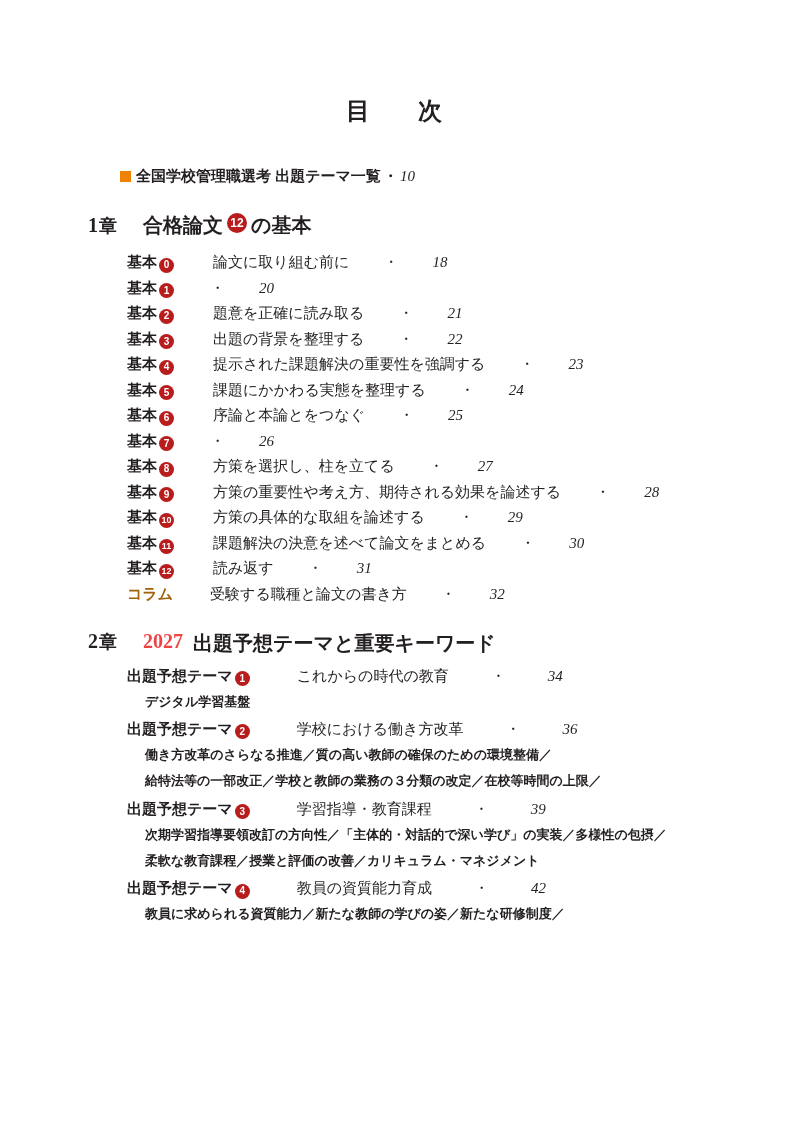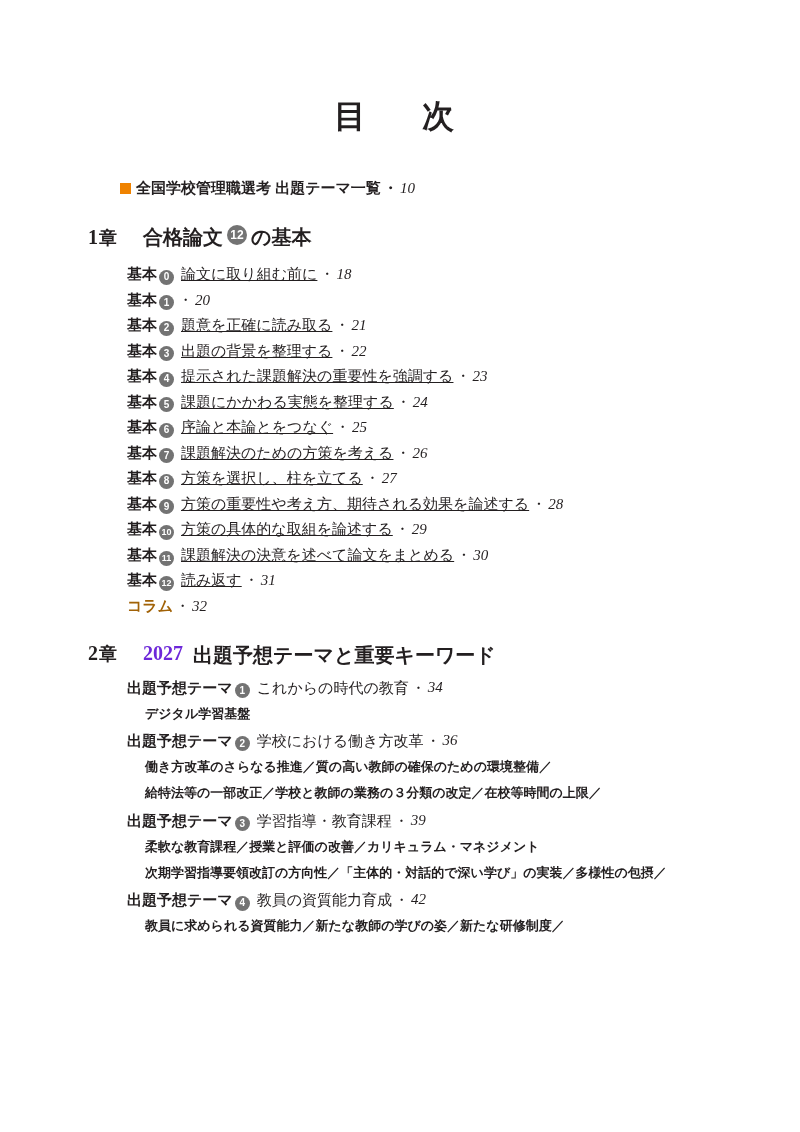--- a/index.html
+++ b/index.html
@@ -19,21 +19,21 @@
     width: 800px;
     height: 1132px;
     box-sizing: border-box;
     padding: 0;
     overflow: hidden;
   }
 
   
   .toc-title {
     text-align: center;
-    font-size: 32px;
+    font-size: 24px;
     font-weight: bold;
     letter-spacing: 12px;
     margin: 0;
     padding-top: 95px;
     color: #231f20;
     font-family: "Liberation Serif", "DejaVu Serif", serif;
   }
 
   
   .content {
@@ -89,32 +89,32 @@
     margin-left: 1px;
   }
   .chapter .ch-title {
     margin-left: 26px;
     font-size: 20px;
     font-weight: bold;
     display: flex;
     align-items: flex-start;
   }
   .chapter .ch-year {
-    color: #6d28d9;
+    color: #ef4444;
     font-family: "Liberation Serif", "DejaVu Serif", serif;
     font-weight: bold;
     margin-right: 10px;
   }
 
   
   .circnum {
     display: inline-flex;
     align-items: center;
     justify-content: center;
-    background: #737373;
+    background: #b91c1c;
     color: #ffffff;
     border-radius: 50%;
     font-family: "Liberation Sans", sans-serif;
     font-weight: bold;
     line-height: 1;
     vertical-align: middle;
   }
   .circnum.big {
     width: 20px; height: 20px;
     font-size: 12px;
@@ -135,43 +135,44 @@
 
   
   .items { margin-top: 14px; }
   .item {
     padding-left: 127px;
     font-size: 15px;
     margin-bottom: 6.5px;
     display: flex;
     align-items: baseline;
     color: #231f20;
+    gap: 32px;
   }
   .item .key {
     font-weight: bold;
     white-space: nowrap;
     display: inline-flex;
     align-items: baseline;
   }
   .item .txt {
     margin-left: 5px;
     font-weight: normal;
-    text-decoration: underline;
   }
   .item.column .key { color: #a16207; font-weight: bold; }
 
   
   .theme-group { margin-bottom: 2px; }
   .theme-head {
     padding-left: 127px;
     font-size: 15px;
     display: flex;
-    align-items: flex-start;
+    align-items: center;
     margin-bottom: 5px;
     margin-top: 7px;
+    gap: 40px;
   }
   .theme-head .key { font-weight: bold; white-space: nowrap; display: inline-flex; align-items: baseline;}
   .theme-head .txt { margin-left: 5px; }
   .theme-sub {
     padding-left: 145px;
     padding-right: 105px;
     font-size: 13px;
     font-weight: bold;
     line-height: 1.72;
     color: #231f20;
@@ -274,21 +275,20 @@
         <span class="txt">序論と本論とをつなぐ</span>
         <span class="dot">・</span>
         <span class="pg">25</span>
       </div>
 
       <div class="item">
         <span class="key">
           <span>基本</span>
           <span class="circnum sm">7</span>
         </span>
-        <span class="txt">課題解決のための方策を考える</span>
         <span class="dot">・</span>
         <span class="pg">26</span>
       </div>
 
       <div class="item">
         <span class="key">
           <span>基本</span>
           <span class="circnum sm">8</span>
         </span>
         <span class="txt">方策を選択し、柱を立てる</span>
@@ -333,20 +333,21 @@
         </span>
         <span class="txt">読み返す</span>
         <span class="dot">・</span>
         <span class="pg">31</span>
       </div>
 
       <div class="item column">
         <span class="key">
           <span>コラム</span>
         </span>
+        <span class="txt">受験する職種と論文の書き方</span>
         <span class="dot">・</span>
         <span class="pg">32</span>
       </div>
 
     </div>
 
     <div class="chapter">
       <span class="ch-num">2</span>
       <span class="ch-kan">章</span>
       <span class="ch-title">
@@ -387,22 +388,22 @@
       <div class="theme-group">
         <div class="theme-head">
           <span class="key">
             <span>出題予想テーマ</span>
             <span class="circnum sm">3</span>
           </span>
           <span class="txt">学習指導・教育課程</span>
           <span class="dot">・</span>
           <span class="pg">39</span>
         </div>
+        <div class="theme-sub">次期学習指導要領改訂の方向性／「主体的・対話的で深い学び」の実装／多様性の包摂／</div>
         <div class="theme-sub">柔軟な教育課程／授業と評価の改善／カリキュラム・マネジメント</div>
-        <div class="theme-sub">次期学習指導要領改訂の方向性／「主体的・対話的で深い学び」の実装／多様性の包摂／</div>
       </div>
 
       <div class="theme-group">
         <div class="theme-head">
           <span class="key">
             <span>出題予想テーマ</span>
             <span class="circnum sm">4</span>
           </span>
           <span class="txt">教員の資質能力育成</span>
           <span class="dot">・</span>

